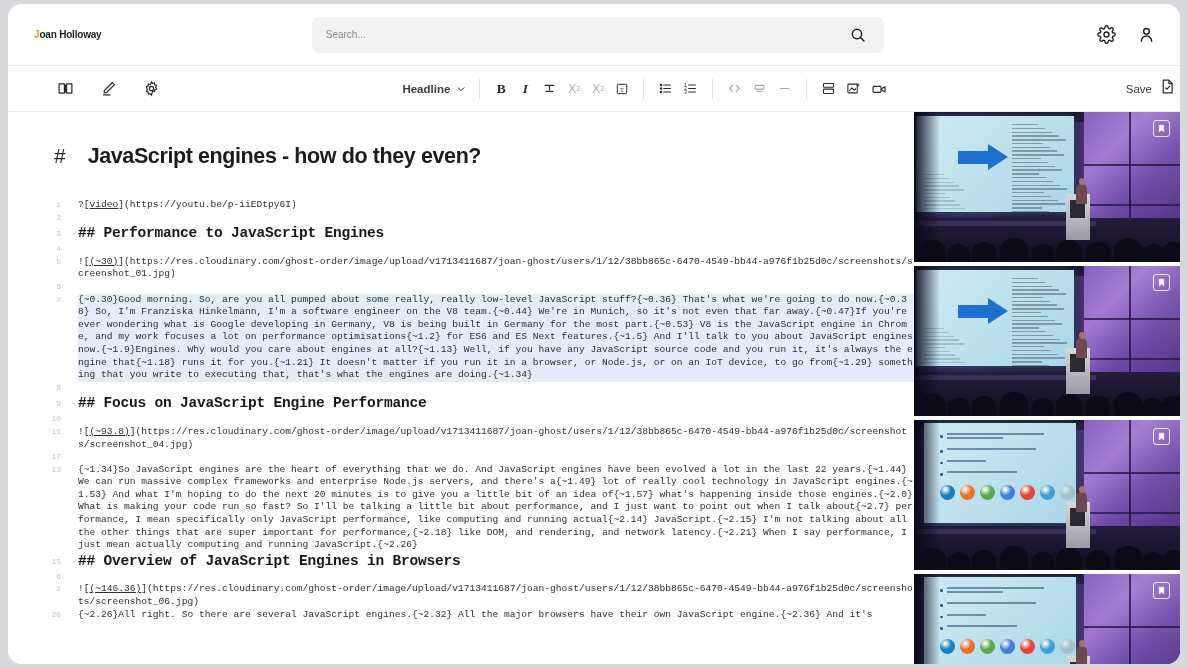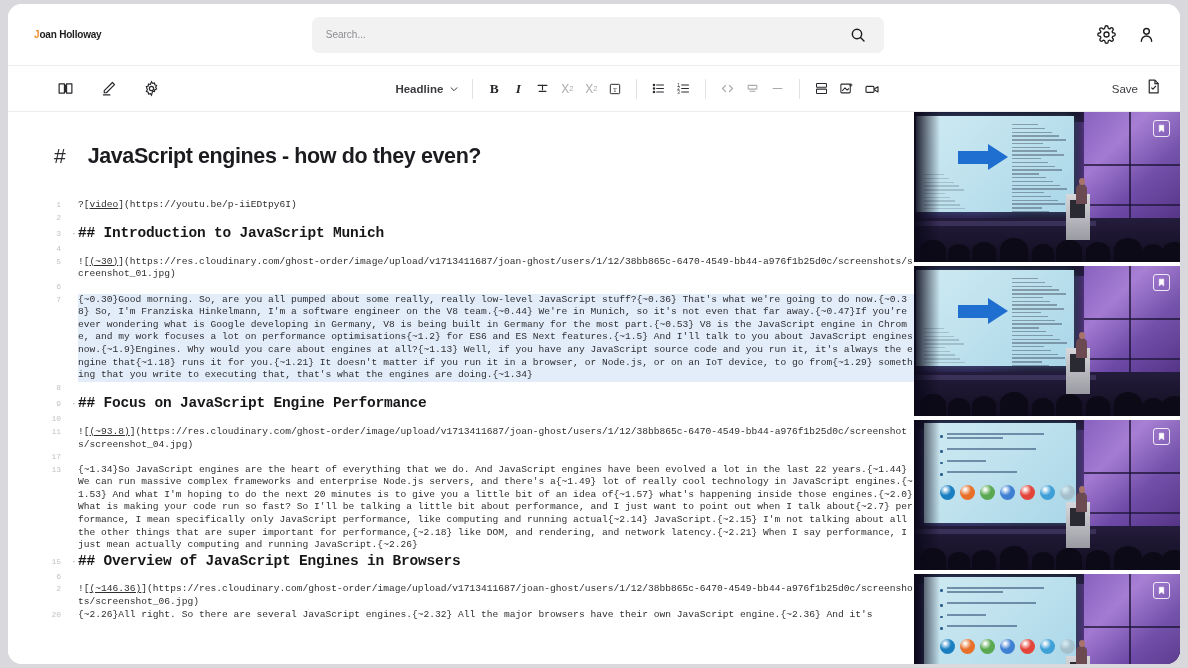--- a/index.html
+++ b/index.html
@@ -41,21 +41,21 @@
     font-size: 10px; color: #3b3b3f;
   }
   .search-box input::placeholder { color: #8b8b90; }
   .hdr-icons { display: flex; align-items: center; gap: 16px; }
   .icon-btn { width: 24px; height: 24px; display: flex; align-items: center; justify-content: center; cursor: pointer; }
 
   
   .toolbar {
     height: 46px; flex: 0 0 46px;
     display: flex; align-items: center;
-    padding: 0 18px 0 44px;
+    padding: 0 4px 0 44px;
     background: #fff;
     border-bottom: 1px solid #ececec;
     text-align: right;
   }
   .tb-left { display: flex; align-items: center; gap: 16px; }
   .tb-center { flex: 1; display: flex; align-items: center; justify-content: center; gap: 0px; }
   .tb-right { display: flex; align-items: center; gap: 8px; }
   .tb-item {
     height: 26px; min-width: 24px;
     display: flex; align-items: center; justify-content: center;
@@ -371,21 +371,21 @@
             <div class="ctext"><span class="">?[</span><span class="lnk">video</span><span class="">](https://youtu.be/p-iiEDtpy6I)</span></div>
           </div>
           <div class="crow spacer">
             <div class="gutter">2</div>
             <div class="fold"></div>
             <div class="ctext"></div>
           </div>
           <div class="crow hrow">
             <div class="gutter">3</div>
             <div class="fold">·</div>
-            <div class="ctext h2">## Introduction to JavaScript Munich</div>
+            <div class="ctext h2">## Performance to JavaScript Engines</div>
           </div>
           <div class="crow spacer">
             <div class="gutter">4</div>
             <div class="fold"></div>
             <div class="ctext"></div>
           </div>
           <div class="crow">
             <div class="gutter">5</div>
             <div class="fold"></div>
             <div class="ctext"><span class="">![</span><span class="lnk">(~30)</span><span class="">](https://res.cloudinary.com/ghost-order/image/upload/v1713411687/joan-ghost/users/1/12/38bb865c-6470-4549-bb44-a976f1b25d0c/screenshots/screenshot_01.jpg)</span></div>

